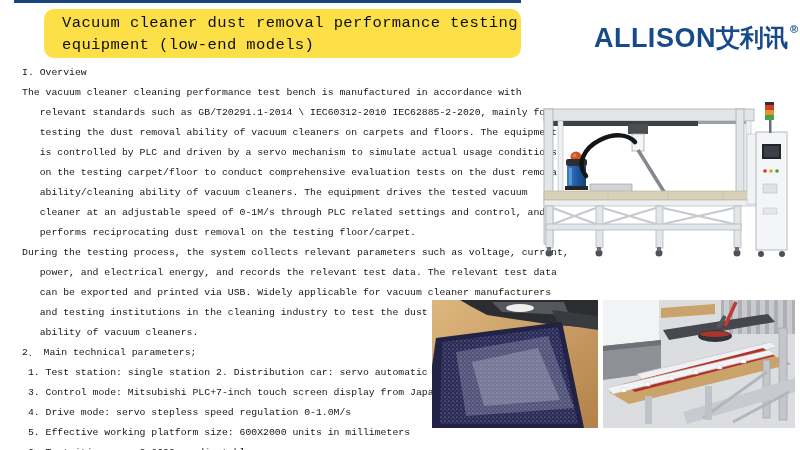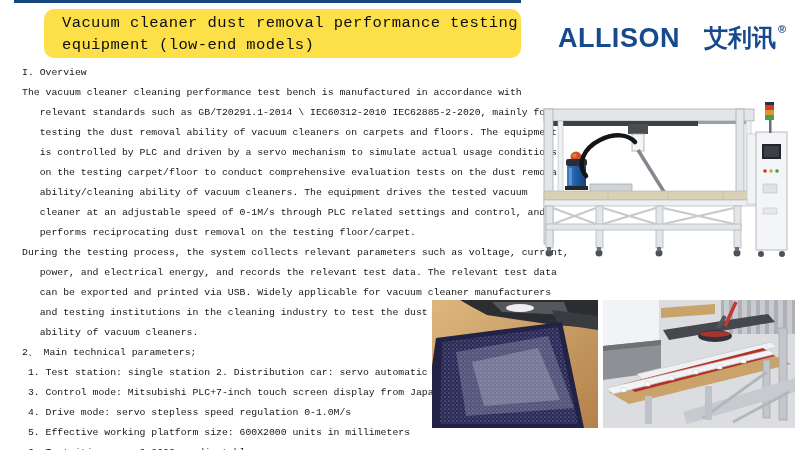--- a/index.html
+++ b/index.html
@@ -3,25 +3,25 @@
 <meta charset="utf-8">
 <style>
   html,body{margin:0;padding:0;background:#ffffff;}
   .page{position:relative;width:800px;height:450px;background:#ffffff;overflow:hidden;
         font-family:"Liberation Mono","DejaVu Sans Mono",monospace;}
   .top-line{position:absolute;left:14px;top:0;width:507px;height:3px;background:#17457e;}
   .banner{position:absolute;left:44px;top:9px;width:477px;height:49px;background:#fde047;
           border-radius:10px;}
   .banner .title{white-space:pre;font-size:15.5px;line-height:21.5px;color:#0e0e0e;
           padding:4px 0 0 18px;letter-spacing:0.4px;}
-  .logo{position:absolute;top:24px;right:14px;color:#174a8c;
+  .logo{position:absolute;top:24px;right:2px;color:#174a8c;
         font-family:"Liberation Sans","DejaVu Sans",sans-serif;font-weight:bold;
         display:flex;align-items:flex-start;}
   .logo-en{font-size:27px;letter-spacing:0.5px;line-height:28px;}
-  .logo-cjk{font-size:24px;margin-left:24px;line-height:28px;}
+  .logo-cjk{font-size:24px;margin-left:0;line-height:28px;}
   .logo-reg{font-size:11px;margin-left:2px;line-height:11px;}
   .body-text{position:absolute;left:22px;top:63px;white-space:pre;
              font-size:9.8px;line-height:20px;color:#161616;}
   .photo{position:absolute;}
   .photo svg{display:block;}
   .photo-machine{left:538px;top:96px;width:262px;height:170px;}
   .photo-dark-carpet{left:432px;top:300px;width:166px;height:128px;}
   .photo-red-carpet{left:603px;top:300px;width:192px;height:128px;}
 </style>
 </head>

